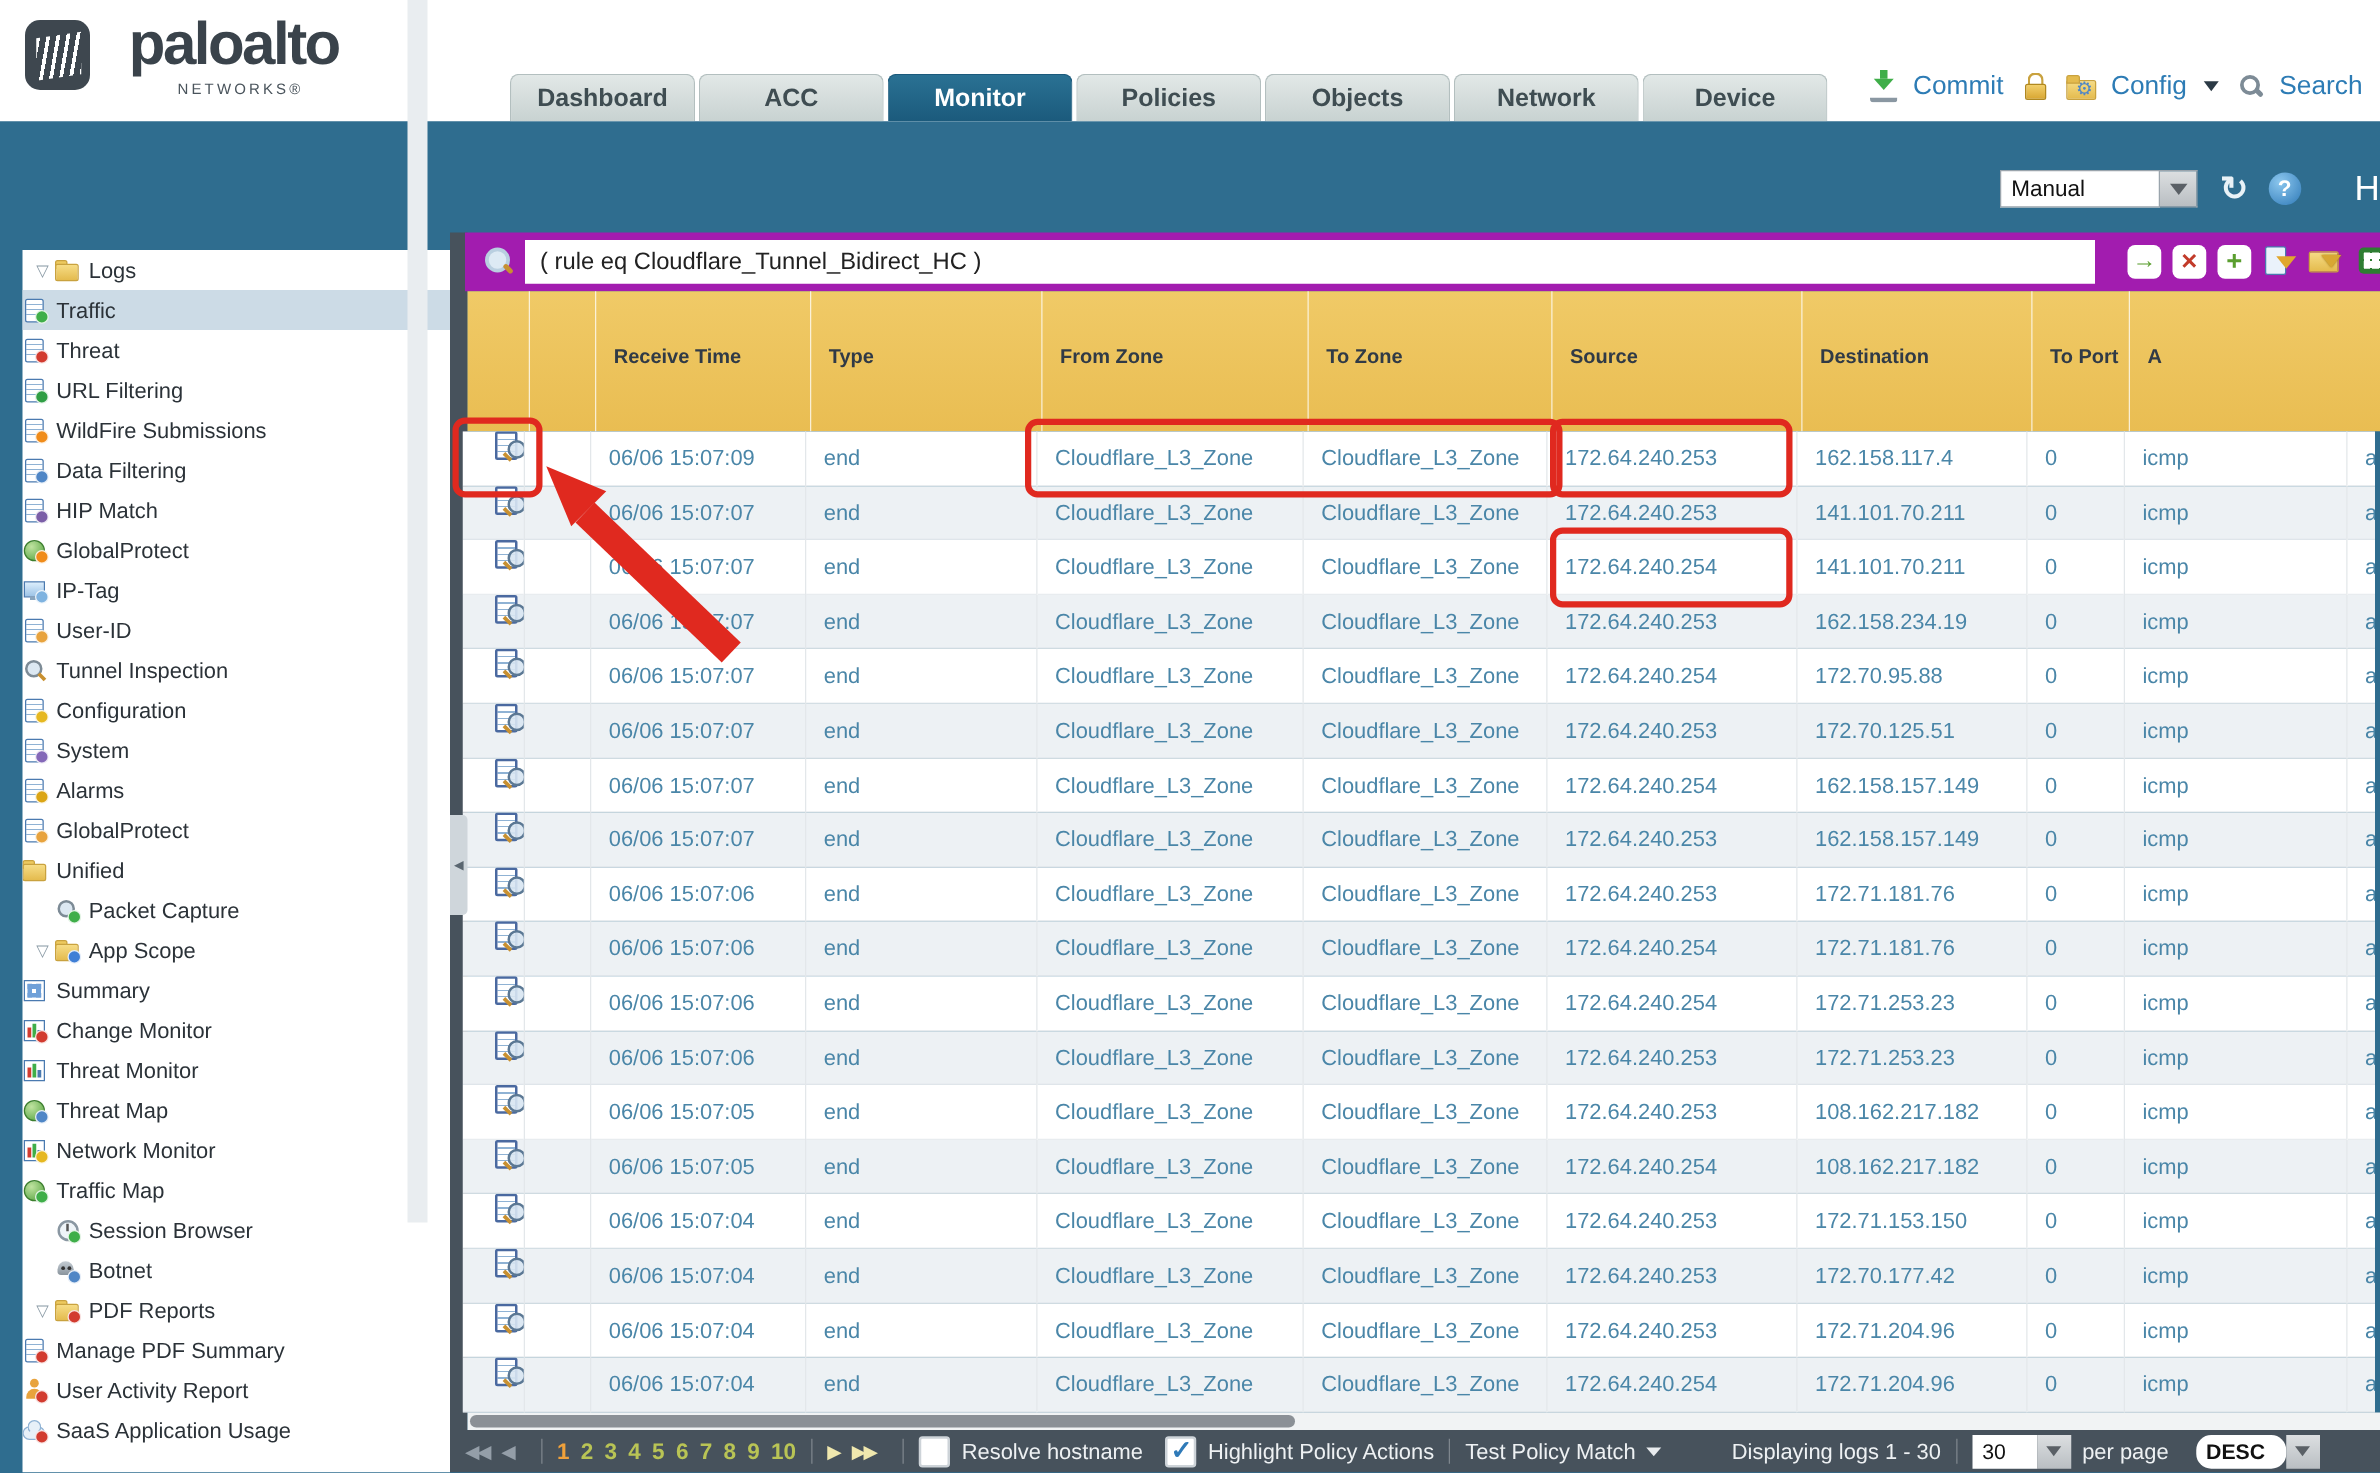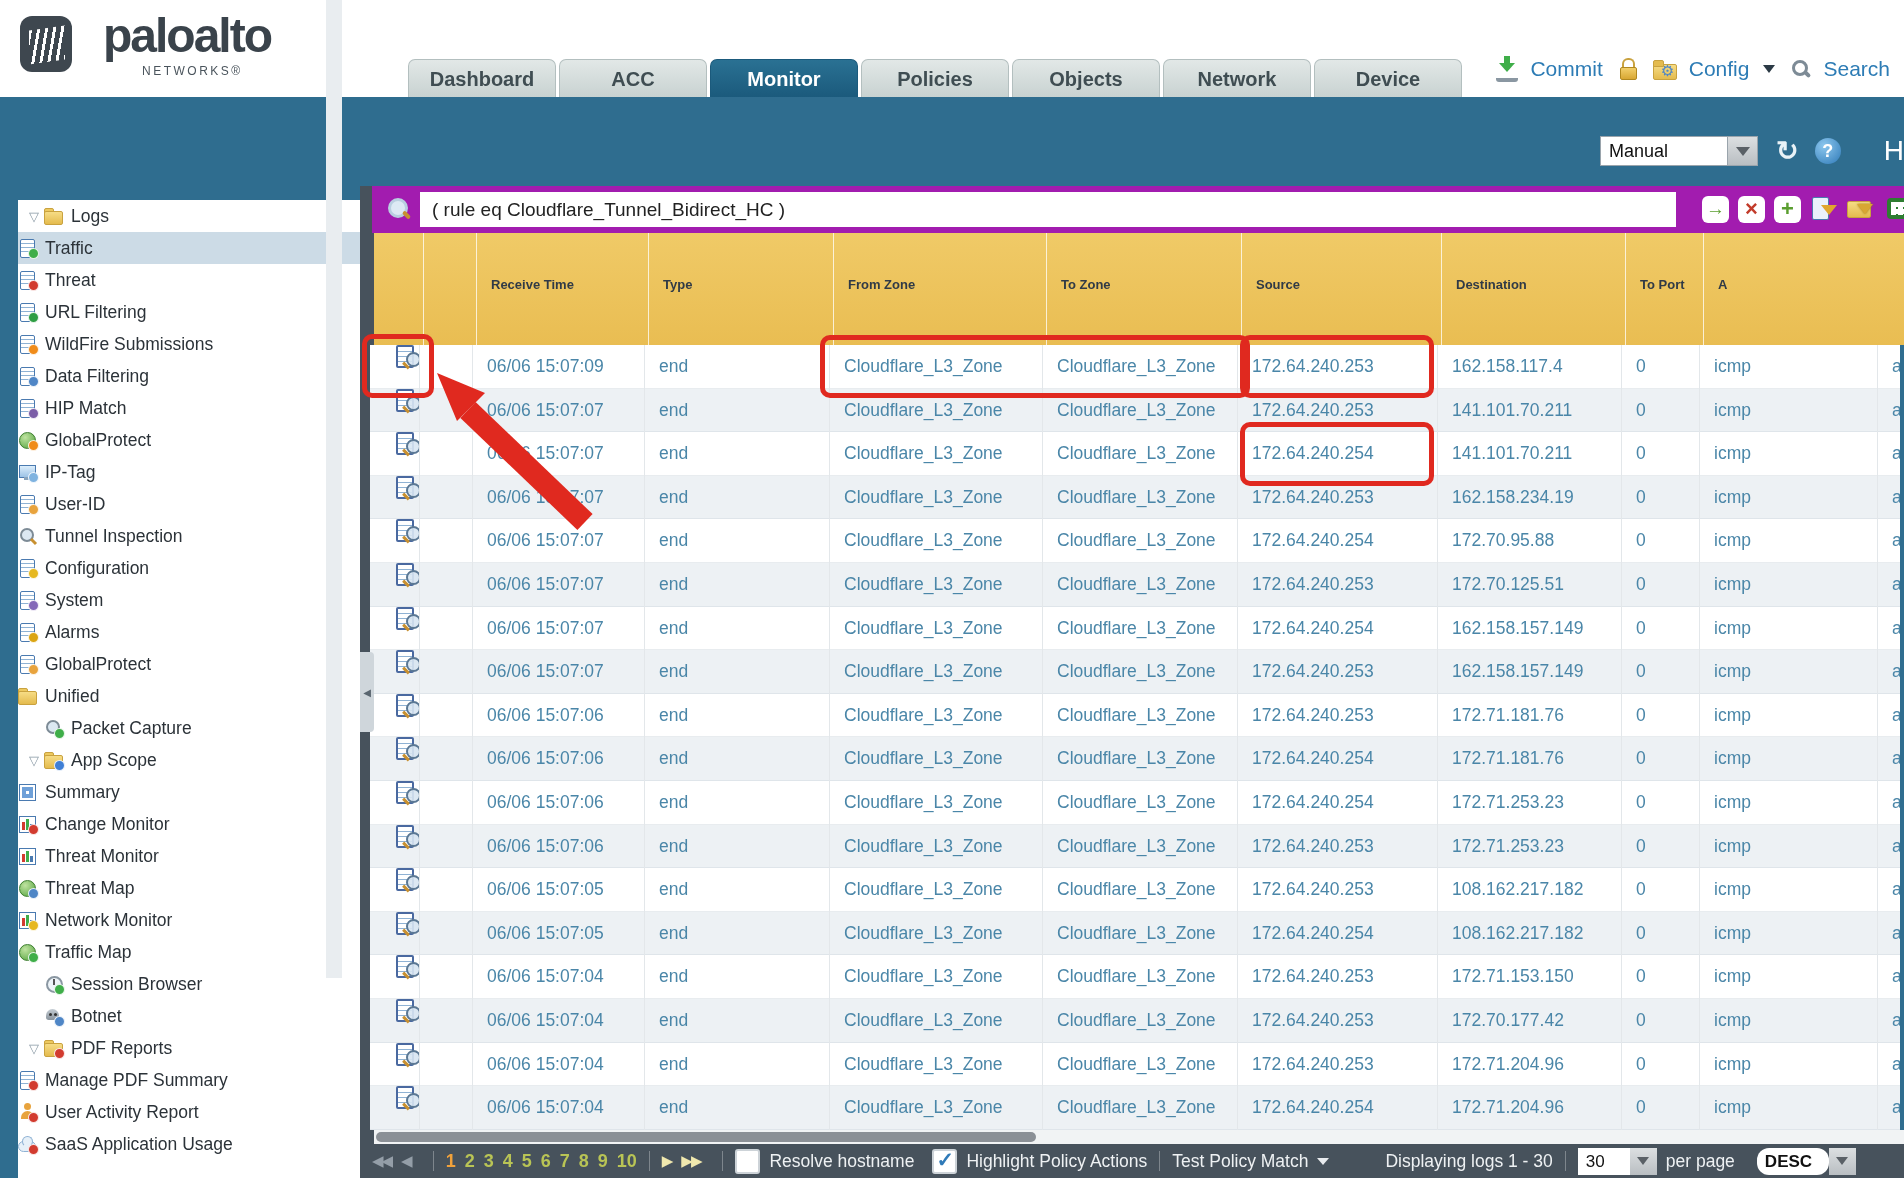--- a/index.html
+++ b/index.html
@@ -110,21 +110,21 @@
   .ficon.builder::after{content:"";position:absolute;left:11px;top:10px;border-left:8px solid transparent;border-right:8px solid transparent;border-top:10px solid #e0a72e;}
   .ficon.load::before{content:"";position:absolute;left:0;top:6px;width:22px;height:15px;background:linear-gradient(#f6dc85,#e4bb4e);border:1px solid #c9a23f;border-radius:2px;}
   .ficon.load::after{content:"";position:absolute;left:10px;top:9px;border-left:8px solid transparent;border-right:8px solid transparent;border-top:10px solid #d8a733;filter:drop-shadow(0 0 1px #9a7410);}
   .ficon.export::before{content:"";position:absolute;left:3px;top:3px;width:21px;height:21px;background:#2e7d32;border-radius:4px;}
   .ficon.export::after{content:"";position:absolute;left:7px;top:7px;width:13px;height:13px;
       background-image:repeating-linear-gradient(90deg,#fff 0 5px,transparent 5px 7px),repeating-linear-gradient(#fff 0 5px,transparent 5px 7px);}
 
   
   #thead{position:absolute;left:374px;top:233px;width:1530px;height:112px;display:flex;
          background:linear-gradient(#f0ca67,#e9bd52);}
-  .th{box-sizing:border-box;padding:44px 16px 0 14px;font-size:13px;font-weight:bold;color:#303a46;
+  .th{box-sizing:border-box;padding:44px 16px 0 14px;font-size:16px;font-weight:bold;color:#303a46;
       border-right:1px solid rgba(255,255,255,.75);white-space:nowrap;overflow:hidden;cursor:pointer;}
   #tbody{position:absolute;left:370px;top:345px;width:1530px;height:811px;overflow:hidden;}
   .tr{display:flex;height:43.6px;}
   .tr.odd{background:#ffffff;} .tr.even{background:#edf1f4;}
   .td{box-sizing:border-box;padding-left:14px;line-height:43.6px;font-size:17.5px;color:#4a86a8;
       border-right:1px solid #e3e7ea;white-space:nowrap;overflow:hidden;box-shadow:inset 0 -1px 0 rgba(210,218,224,.5);}
   .td.link{cursor:pointer;}
   .c0{width:50px;padding-left:0;text-align:center;}
   .c1{width:53px;} .c2{width:172px;} .c3{width:185px;} .c4{width:213px;} .c5{width:195px;}
   .c6{width:200px;} .c7{width:184px;} .c8{width:78px;} .c9{width:178px;} .c10{flex:1;min-width:20px;border-right:none;}

